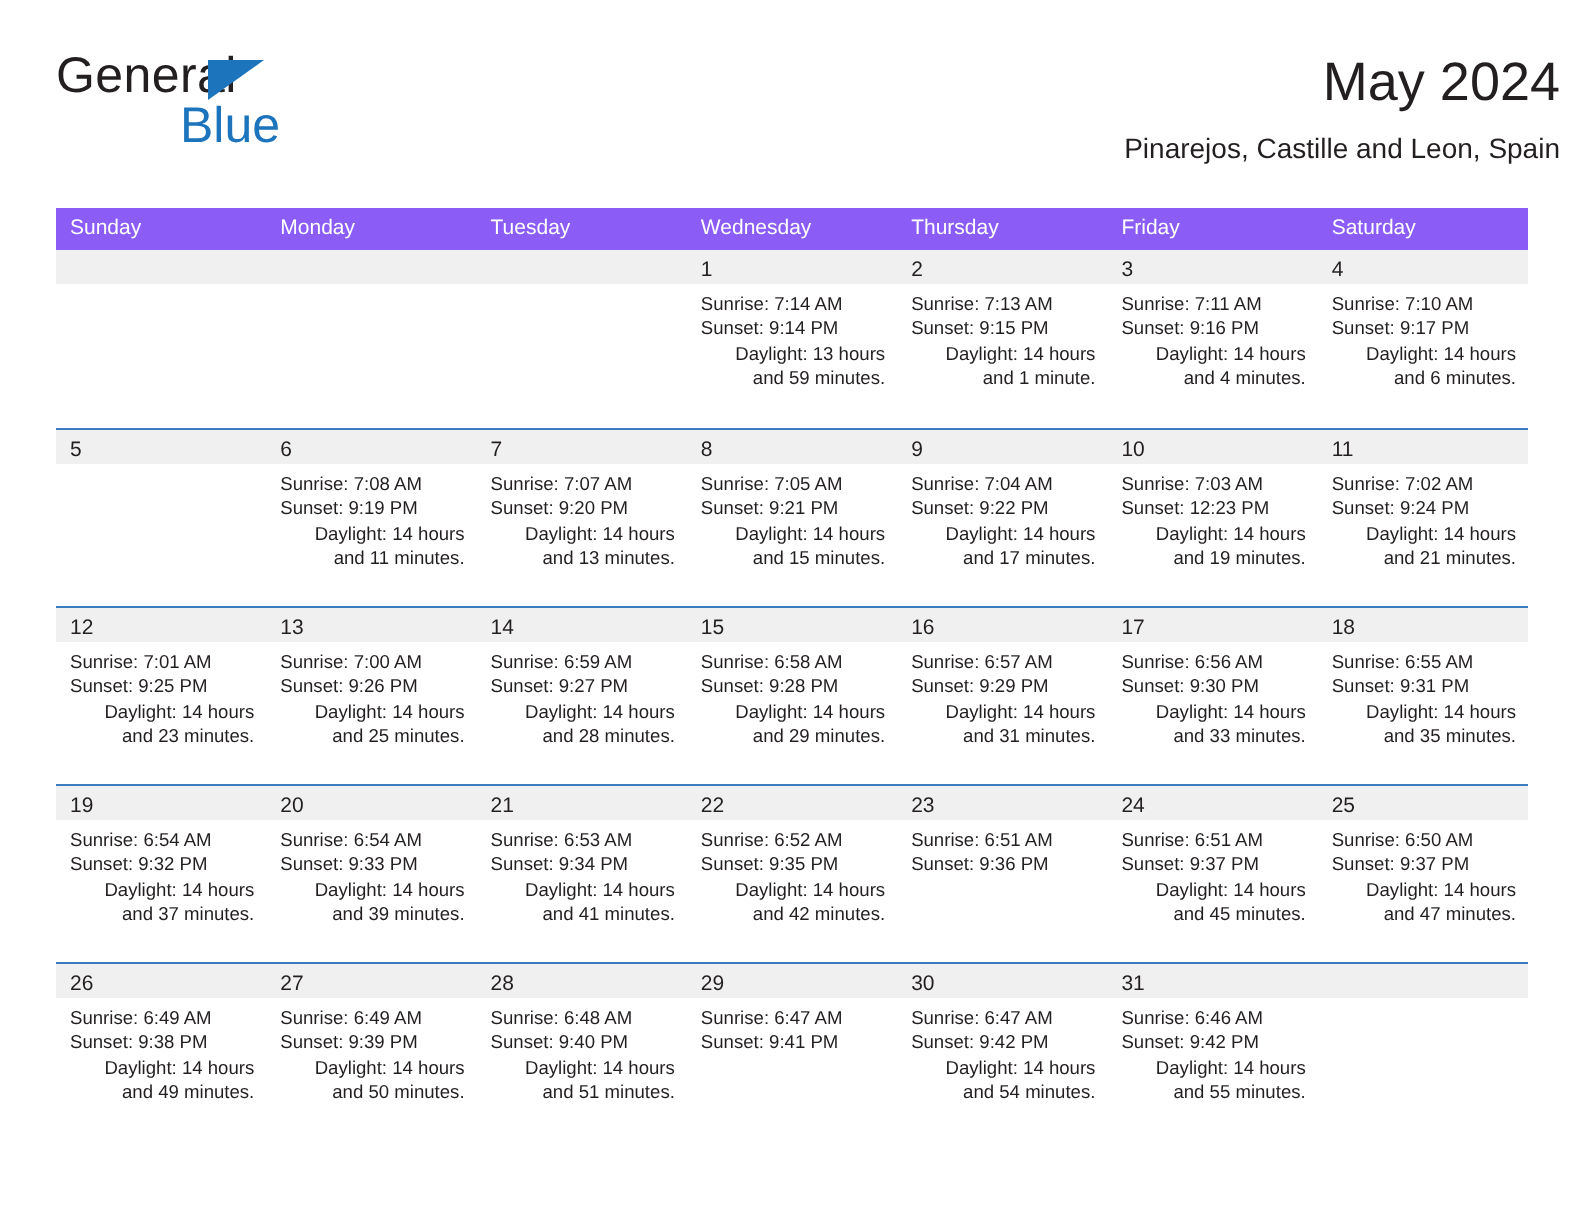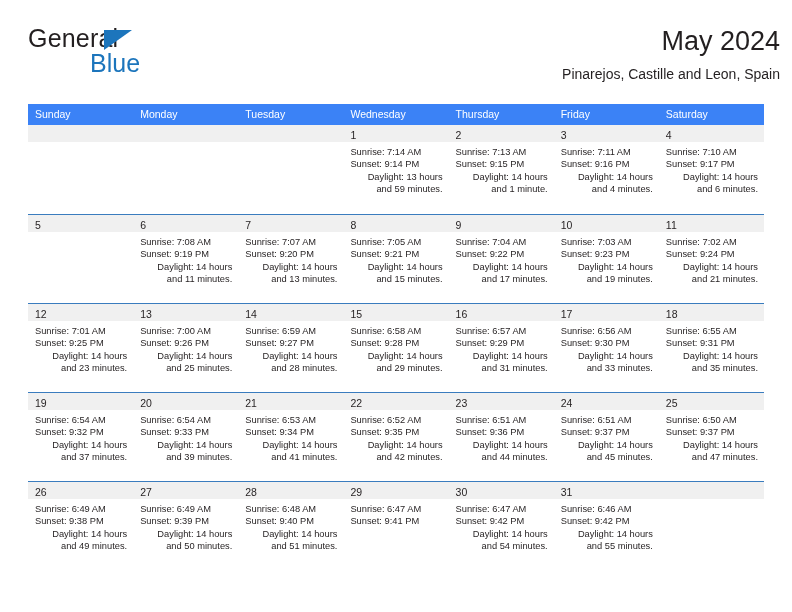--- a/index.html
+++ b/index.html
@@ -86,21 +86,21 @@
 
   
   .calendar {
     position: absolute;
     left: 28px;
     top: 104px;
     width: 736px;
   }
   .weekdays {
     display: flex;
-    background: #3b82f6;
+    background: #8b5cf6;
     height: 21px;
   }
   .weekday {
     flex: 1 1 0;
     color: #ffffff;
     font-size: 10.5px;
     line-height: 21px;
     padding-left: 7px;
     box-sizing: border-box;
     white-space: nowrap;
@@ -254,21 +254,21 @@
             <div class="day-body">
               <div class="day-line">Sunrise: 7:04 AM</div>
               <div class="day-line">Sunset: 9:22 PM</div>
               <div class="day-line wrap">Daylight: 14 hours and 17 minutes.</div>
             </div>
           </div>
           <div class="day">
             <div class="day-num-band"><span class="day-num">10</span></div>
             <div class="day-body">
               <div class="day-line">Sunrise: 7:03 AM</div>
-              <div class="day-line">Sunset: 9:23 PM</div>
+              <div class="day-line">Sunset: 12:23 PM</div>
               <div class="day-line wrap">Daylight: 14 hours and 19 minutes.</div>
             </div>
           </div>
           <div class="day">
             <div class="day-num-band"><span class="day-num">11</span></div>
             <div class="day-body">
               <div class="day-line">Sunrise: 7:02 AM</div>
               <div class="day-line">Sunset: 9:24 PM</div>
               <div class="day-line wrap">Daylight: 14 hours and 21 minutes.</div>
             </div>
@@ -363,21 +363,20 @@
               <div class="day-line">Sunrise: 6:52 AM</div>
               <div class="day-line">Sunset: 9:35 PM</div>
               <div class="day-line wrap">Daylight: 14 hours and 42 minutes.</div>
             </div>
           </div>
           <div class="day">
             <div class="day-num-band"><span class="day-num">23</span></div>
             <div class="day-body">
               <div class="day-line">Sunrise: 6:51 AM</div>
               <div class="day-line">Sunset: 9:36 PM</div>
-              <div class="day-line wrap">Daylight: 14 hours and 44 minutes.</div>
             </div>
           </div>
           <div class="day">
             <div class="day-num-band"><span class="day-num">24</span></div>
             <div class="day-body">
               <div class="day-line">Sunrise: 6:51 AM</div>
               <div class="day-line">Sunset: 9:37 PM</div>
               <div class="day-line wrap">Daylight: 14 hours and 45 minutes.</div>
             </div>
           </div>

